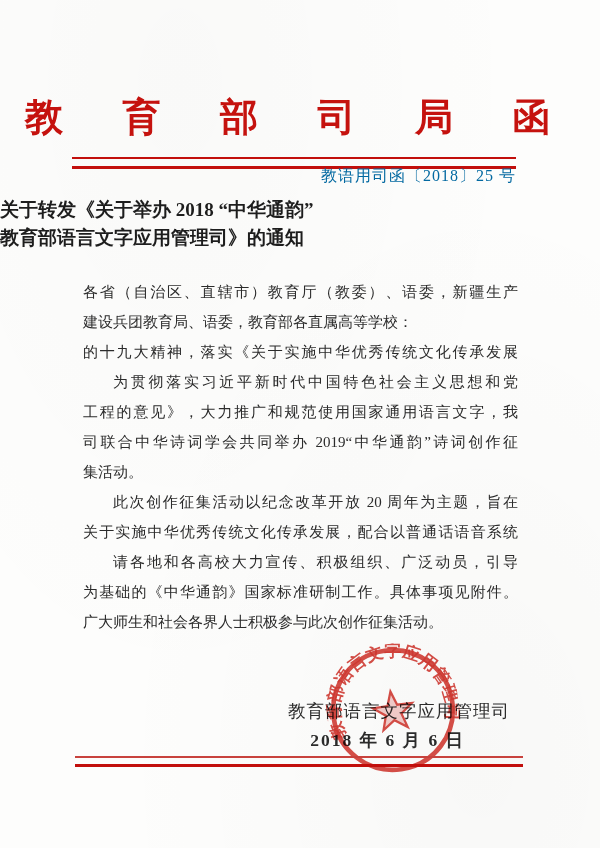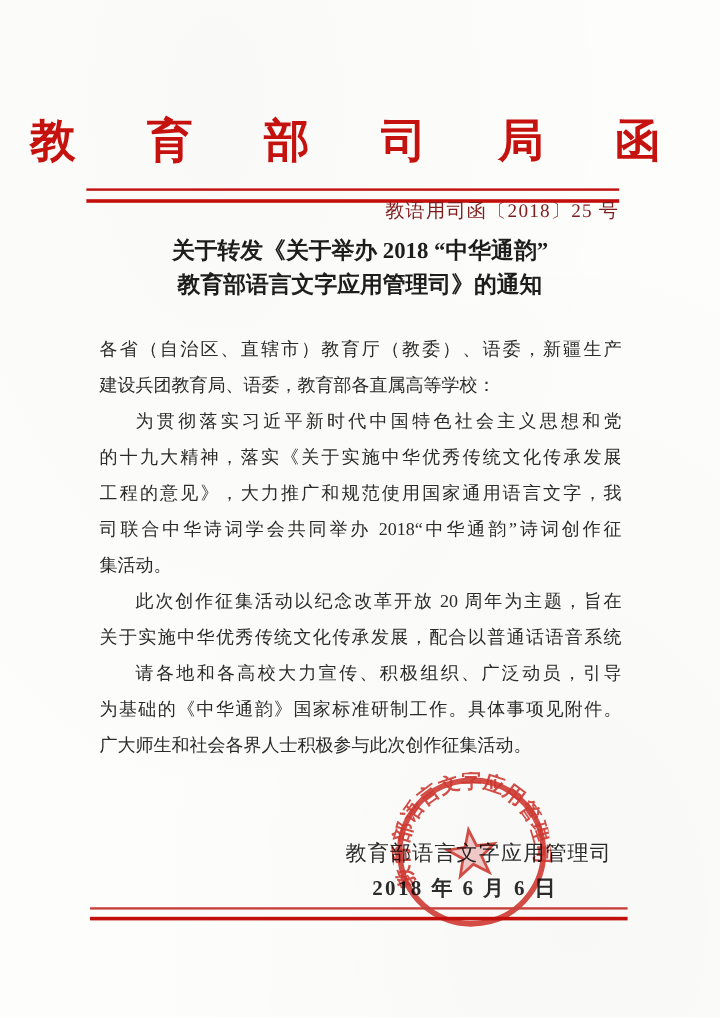--- a/index.html
+++ b/index.html
@@ -50,29 +50,29 @@
     border-top: 2px solid #c20f0c;
     border-bottom: 3px solid #c20f0c;
   }
 
   .doc-number {
     position: absolute;
     top: 166px;
     right: 84px;
     font-size: 16px;
     letter-spacing: 1px;
-    color: #7f1d1d;
+    color: #0369a1;
   }
 
   .doc-title {
     position: absolute;
     top: 196px;
     left: 0;
     right: 0;
-    text-align: center;
+    text-align: left;
     font-size: 19px;
     font-weight: 700;
     line-height: 28px;
     color: #1d1d1d;
   }
 
   .body-text {
     position: absolute;
     top: 277px;
     left: 83px;
@@ -135,24 +135,24 @@
   <div class="doc-number">教语用司函〔2018〕25 号</div>
 
   <div class="doc-title">
     <div>关于转发《关于举办 2018 “中华通韵”</div>
     <div>教育部语言文字应用管理司》的通知</div>
   </div>
 
   <div class="body-text">
     <div class="line full">各省（自治区、直辖市）教育厅（教委）、语委，新疆生产</div>
     <div class="line">建设兵团教育局、语委，教育部各直属高等学校：</div>
+    <div class="line full">的十九大精神，落实《关于实施中华优秀传统文化传承发展</div>
     <div class="line full indent">为贯彻落实习近平新时代中国特色社会主义思想和党</div>
-    <div class="line full">的十九大精神，落实《关于实施中华优秀传统文化传承发展</div>
     <div class="line full">工程的意见》，大力推广和规范使用国家通用语言文字，我</div>
-    <div class="line full">司联合中华诗词学会共同举办 2018“中华通韵”诗词创作征</div>
+    <div class="line full">司联合中华诗词学会共同举办 2019“中华通韵”诗词创作征</div>
     <div class="line">集活动。</div>
     <div class="line full indent">此次创作征集活动以纪念改革开放 20 周年为主题，旨在</div>
     <div class="line full">关于实施中华优秀传统文化传承发展，配合以普通话语音系统</div>
     <div class="line full indent">请各地和各高校大力宣传、积极组织、广泛动员，引导</div>
     <div class="line full">为基础的《中华通韵》国家标准研制工作。具体事项见附件。</div>
     <div class="line">广大师生和社会各界人士积极参与此次创作征集活动。</div>
 
   </div>
 
   <div class="closing">

